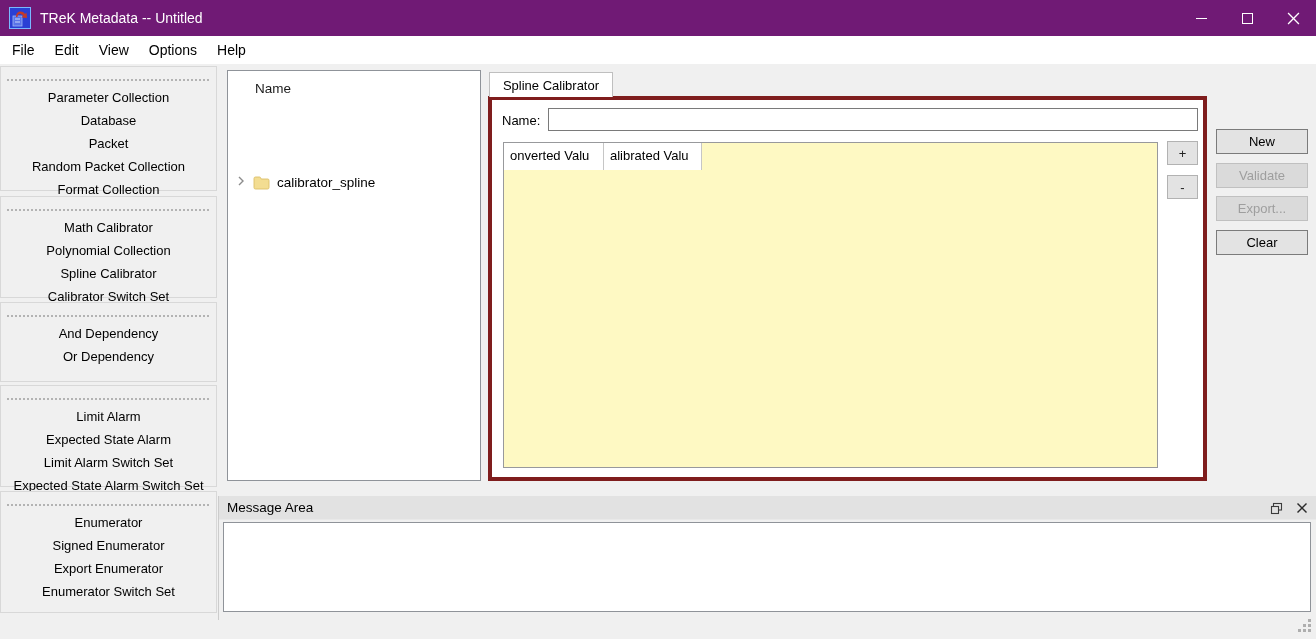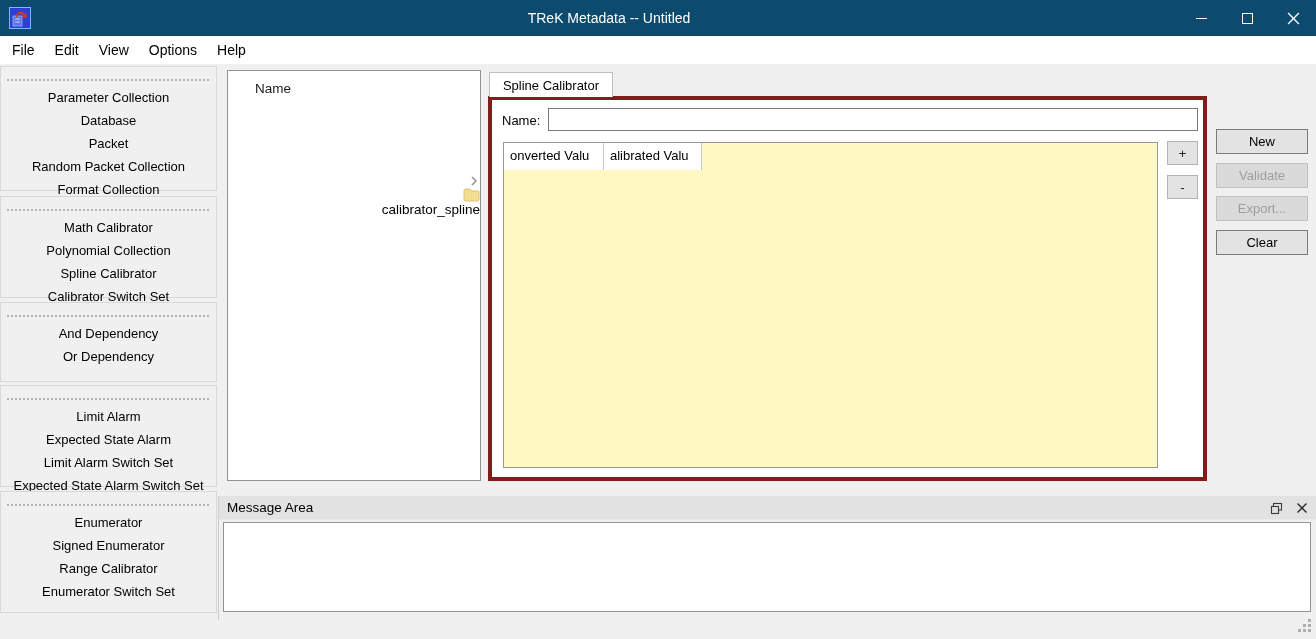--- a/index.html
+++ b/index.html
@@ -7,21 +7,21 @@
   body {
     font-family:"Liberation Sans", sans-serif;
     background:#f0f0f0;
     position:relative;
     overflow:hidden;
     color:#000;
   }
   
   .titlebar {
     position:absolute; left:0; top:0; width:1316px; height:36px;
-    background:#0c4a6e; display:flex; align-items:center;text-align:center;
+    background:#701a75; display:flex; align-items:center;
   }
   .app-icon { width:22px; height:22px; margin-left:9px; flex:0 0 auto; }
   .title-text { color:#ffffff; font-size:14px; margin-left:9px; flex:1 1 auto; }
   .win-btns { display:flex; height:36px; }
   .win-btn { width:46px; height:36px; display:flex; align-items:center; justify-content:center; }
   .glyph-min { width:11px; height:1px; background:#fff; display:block; }
   .glyph-max { width:11px; height:11px; border:1px solid #fff; display:block; }
   
   .menubar {
     position:absolute; left:0; top:36px; width:1316px; height:28px;
@@ -42,21 +42,21 @@
   .tb-item {
     height:23px; line-height:23px; text-align:center;
     font-size:13px; color:#000;
   }
   
   .tree {
     position:absolute; left:227px; top:70px; width:254px; height:411px;
     background:#ffffff; border:1px solid #8f9399;
   }
   .tree-header { font-size:13.5px; color:#1a1a1a; padding:10px 0 0 27px; }
-  .tree-row { position:absolute; left:0; top:104px; width:100%; height:24px; display:flex; align-items:flex-end;flex-direction:column; }
+  .tree-row { position:absolute; left:0; top:104px; width:100%; height:24px; display:flex; align-items:flex-start; }
   .tree-expander { width:12px; height:12px; margin-left:7px; flex:0 0 auto; }
   .tree-folder { width:17px; height:15px; margin-left:6px; flex:0 0 auto; }
   .tree-label { font-size:13.5px; margin-left:7px; }
   
   .tab {
     position:absolute; left:489px; top:72px; width:124px; height:25px;
     background:#ffffff; border:1px solid #bfbfbf; border-bottom:none;
     font-size:13px; display:flex; align-items:center; justify-content:center;
     z-index:2;
   }
@@ -175,21 +175,21 @@
   <div class="tb-item">Limit Alarm</div>
   <div class="tb-item">Expected State Alarm</div>
   <div class="tb-item">Limit Alarm Switch Set</div>
   <div class="tb-item">Expected State Alarm Switch Set</div>
 </div>
 
 <div class="tb-group" style="top:491px;height:122px;">
   <div class="grip"></div>
   <div class="tb-item">Enumerator</div>
   <div class="tb-item">Signed Enumerator</div>
-  <div class="tb-item">Range Calibrator</div>
+  <div class="tb-item">Export Enumerator</div>
   <div class="tb-item">Enumerator Switch Set</div>
 </div>
 
 <div class="tree">
   <div class="tree-header">Name</div>
   <div class="tree-row">
     <svg class="tree-expander" viewBox="0 0 12 12">
       <polyline points="4,2 8,6 4,10" fill="none" stroke="#8c8c8c" stroke-width="1.4"></polyline>
     </svg>
     <svg class="tree-folder" viewBox="0 0 17 15">

